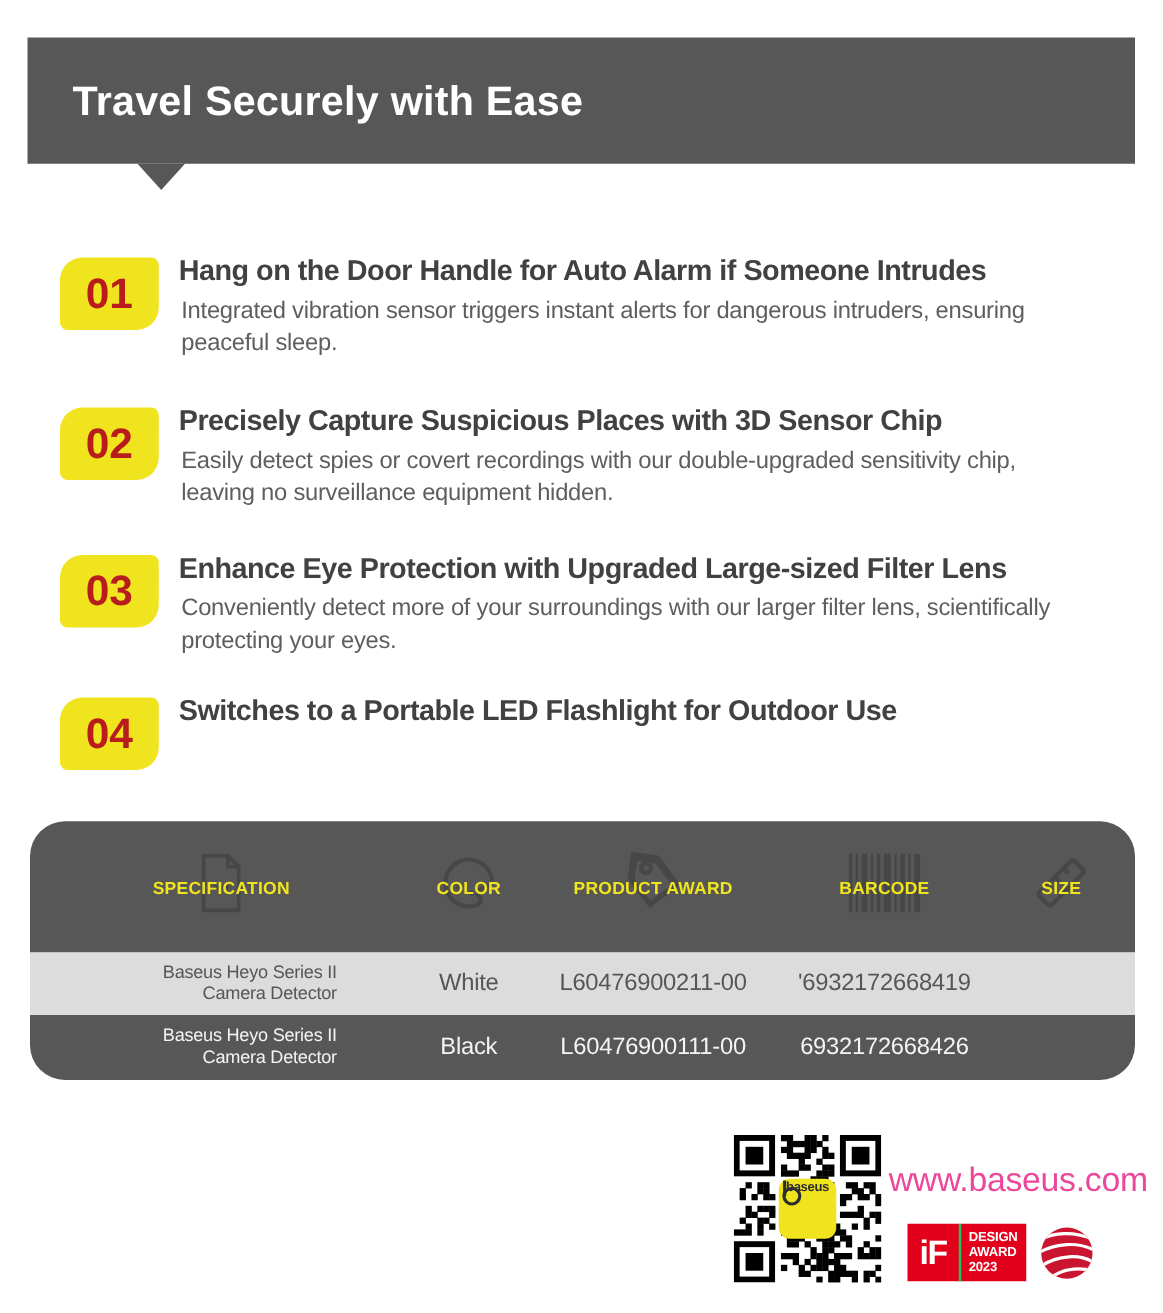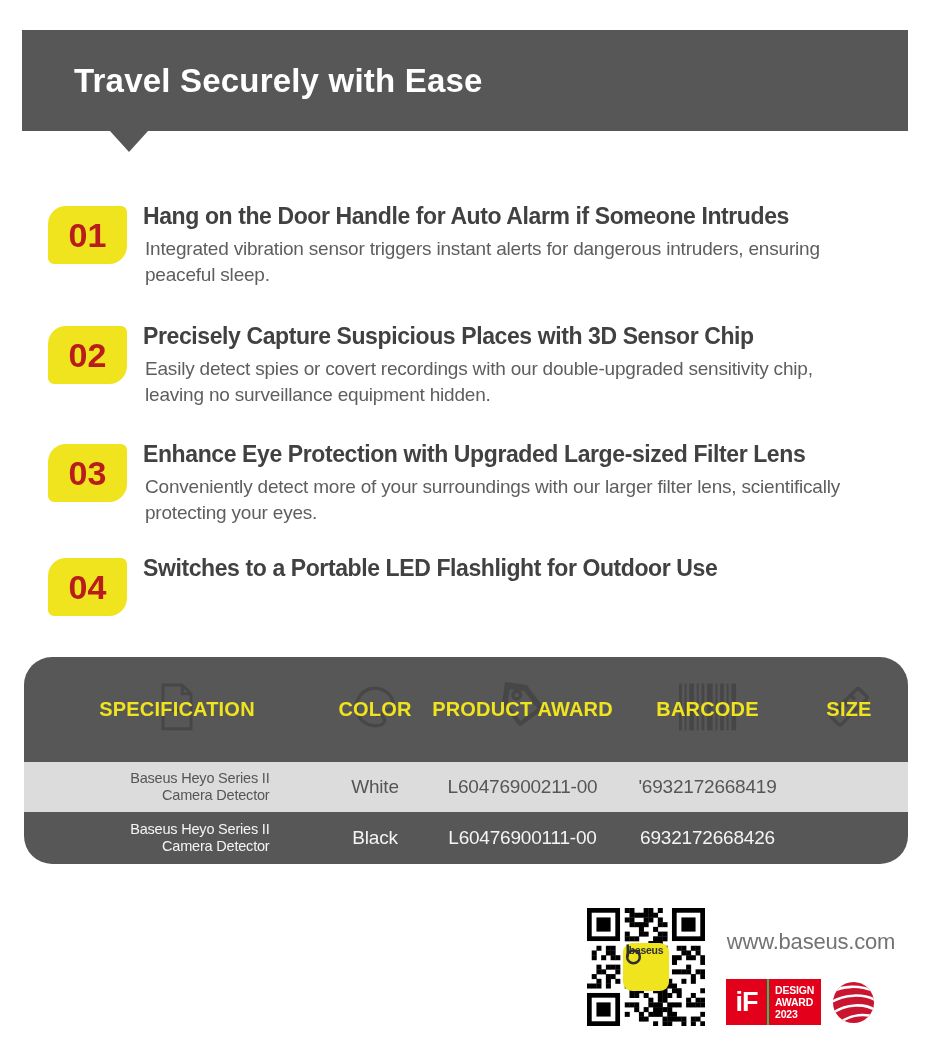--- a/index.html
+++ b/index.html
@@ -10,54 +10,54 @@
     --ink:#414141;
     --body:#5E5E5E;
     --red:#E2001A;
   }
   *{box-sizing:border-box;}
   body{margin:0;background:#fff;font-family:"Liberation Sans",sans-serif;}
   .page{position:relative;width:930px;height:1050px;background:#fff;overflow:hidden;}
 
   
   .banner{position:absolute;left:22px;top:30px;width:886px;height:101px;background:var(--dark);}
-  .banner h1{margin:0;padding-left:52px;line-height:101px;font-size:33px;font-weight:bold;color:#fff;letter-spacing:.2px;}
+  .banner h1{margin:0;padding-left:36px;line-height:101px;font-size:33px;font-weight:bold;color:#fff;letter-spacing:.2px;}
   .banner-tail{position:absolute;left:110px;top:131px;width:0;height:0;
     border-left:19px solid transparent;border-right:19px solid transparent;border-top:21px solid var(--dark);}
 
   
   .feature{position:absolute;left:48px;width:860px;display:flex;}
   .badge{flex:0 0 79px;height:58px;margin-top:4px;background:var(--yellow);
     border-radius:18px 6px 18px 6px;display:flex;align-items:center;justify-content:center;
     font-size:34px;font-weight:bold;color:#b91c1c;}
   .ftext{margin-left:16px;}
   .ftitle{margin:0;font-size:23px;font-weight:bold;color:var(--ink);letter-spacing:-.4px;white-space:nowrap;line-height:29px;}
   .fdesc{margin:5px 0 0 2px;font-size:19px;color:var(--body);line-height:26px;letter-spacing:-.2px;}
 
   
   .spec-table{position:absolute;left:24px;top:657px;width:884px;}
   .tgrid{display:grid;grid-template-columns:306px 90px 205px 165px 118px;align-items:center;}
   .thead{height:105px;background:var(--dark);border-radius:28px 28px 0 0;}
   .th{position:relative;height:100%;display:flex;align-items:center;justify-content:center;}
   .th-icon{position:absolute;left:50%;top:50%;transform:translate(-50%,-52%);opacity:.85;pointer-events:none;}
-  .th-label{position:relative;z-index:1;color:var(--yellow);font-size:20px;font-weight:bold;letter-spacing:.2px;}
+  .th-label{position:relative;z-index:1;color:var(--yellow);font-size:14px;font-weight:bold;letter-spacing:.2px;}
   .trow{text-align:center;font-size:19px;letter-spacing:-.2px;}
   .row-light{height:50px;background:var(--lightrow);color:#565656;}
   .row-dark{height:52px;background:var(--dark);color:#f4f4f4;border-radius:0 0 28px 28px;}
   .td-spec{font-size:14.5px;line-height:17px;max-width:185px;margin:0 auto;text-align:right;}
 
   
   .qr{position:absolute;left:587px;top:908px;width:118px;height:118px;}
   .qr svg{position:absolute;left:0;top:0;}
   .qr-logo{position:absolute;left:50%;top:50%;transform:translate(-50%,-50%);
     width:46px;height:48px;background:var(--yellow);border-radius:9px;
     display:flex;flex-direction:column;align-items:center;}
   .qr-logo-text{font-size:10.5px;font-weight:bold;color:#2e2e2e;letter-spacing:-.3px;margin-top:1px;}
   .website{position:absolute;left:711px;top:929px;width:200px;text-align:center;
-    font-size:22px;color:#737373;letter-spacing:-.2px;}
+    font-size:27px;color:#ec4899;letter-spacing:-.2px;}
   .if-badge{position:absolute;left:726px;top:979px;width:95px;height:46px;display:flex;background:var(--red);}
   .if-left{flex:0 0 43px;display:flex;align-items:center;justify-content:center;
     color:#fff;font-size:27px;font-weight:bold;border-right:2px solid #22c55e;letter-spacing:-1px;}
   .if-right{padding:5px 0 0 6px;}
   .if-right span{display:block;color:#fff;font-size:10.5px;font-weight:bold;line-height:12px;letter-spacing:-.2px;}
   .reddot{position:absolute;left:832px;top:981px;width:43px;height:43px;}
 </style>
 </head>
 <body>
 

